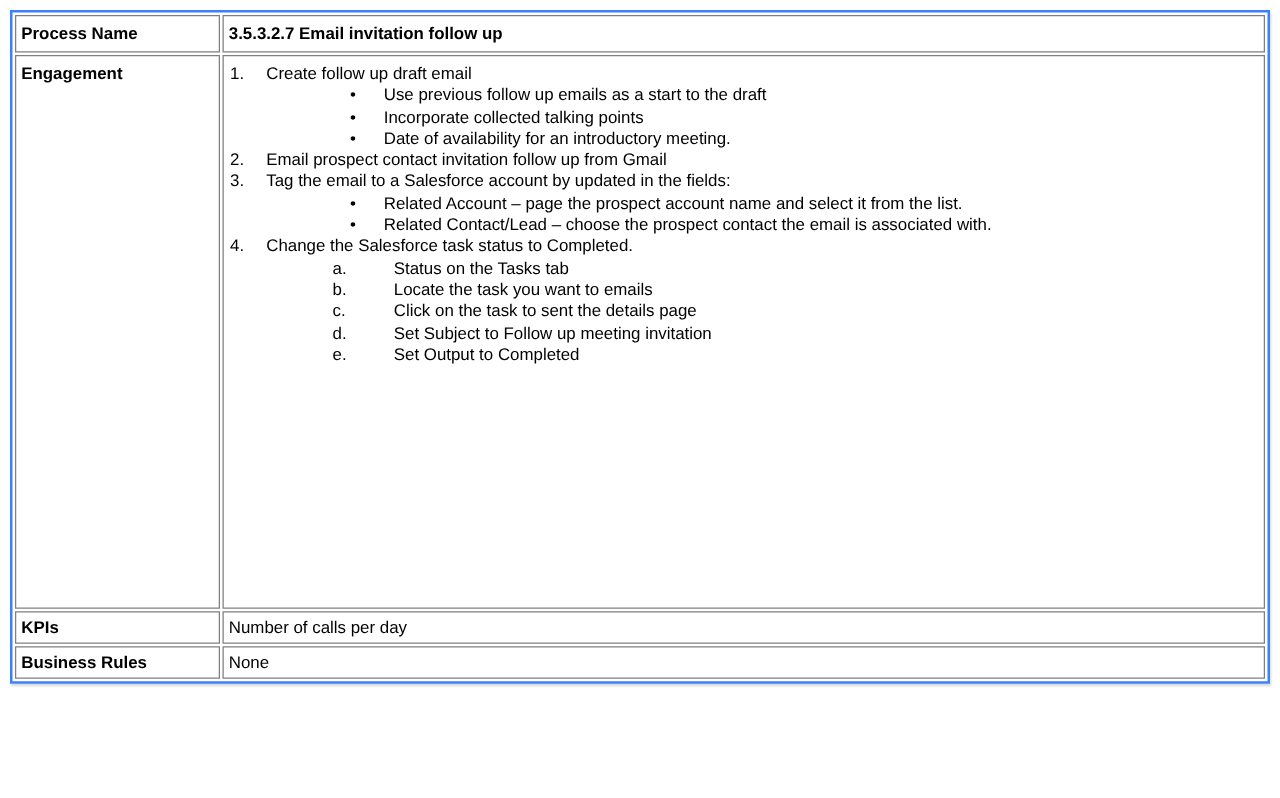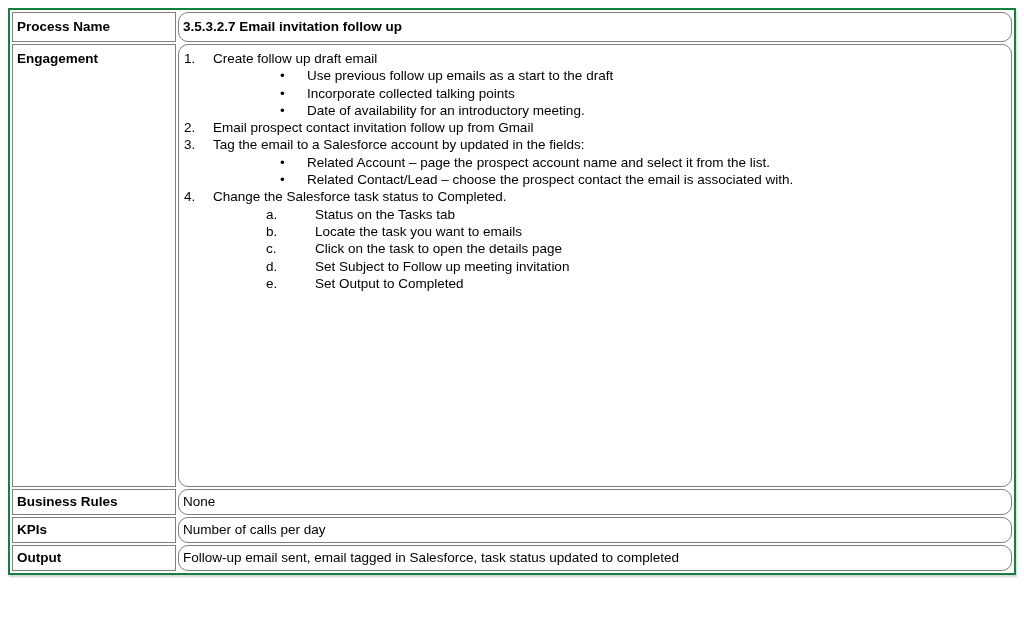--- a/index.html
+++ b/index.html
@@ -14,42 +14,41 @@
     height: 638px;
     box-sizing: border-box;
     padding: 8px;
     background: #ffffff;
   }
   table.process-table {
     width: 1008px;
     table-layout: fixed;
     border-collapse: separate;
     border-spacing: 2px;
-    border: 2px solid #15803d;
+    border: 2px solid #3b82f6;
     background: #ffffff;
     box-shadow: 1px 2px 2px rgba(128,128,128,0.35);
   }
   table.process-table td {
     border: 1px solid #7f7f7f;
     background: #ffffff;
     font-size: 13.5px;
     line-height: 17.3px;
     padding: 0 4px;
     overflow: hidden;
   }
   td.label-cell {
     width: 154px;
     font-weight: bold;
     padding-left: 6px;
     vertical-align: middle;
   }
   td.value-cell {
     vertical-align: middle;
     padding-left: 4px;
-    border-radius: 10px;
   }
   tr.row-short td { height: 24px; }
   tr.row-title td { height: 28px; }
   tr.row-title td.value-cell { font-weight: bold; }
   tr.row-desc td {
     height: 436px;
     vertical-align: top;
     padding-top: 5px;
   }
   .list { width: 100%; }
@@ -117,45 +116,41 @@
             <div class="line lvl-alpha">
               <span class="marker">a.</span>
               <span class="txt">Status on the Tasks tab</span>
             </div>
             <div class="line lvl-alpha">
               <span class="marker">b.</span>
               <span class="txt">Locate the task you want to emails</span>
             </div>
             <div class="line lvl-alpha">
               <span class="marker">c.</span>
-              <span class="txt">Click on the task to open the details page</span>
+              <span class="txt">Click on the task to sent the details page</span>
             </div>
             <div class="line lvl-alpha">
               <span class="marker">d.</span>
               <span class="txt">Set Subject to Follow up meeting invitation</span>
             </div>
             <div class="line lvl-alpha">
               <span class="marker">e.</span>
               <span class="txt">Set Output to Completed</span>
             </div>
           </div>
         </td>
       </tr>
 
       <tr class="row-short">
+        <td class="label-cell">KPIs</td>
+        <td class="value-cell">Number of calls per day</td>
+      </tr>
+
+      <tr class="row-short">
         <td class="label-cell">Business Rules</td>
         <td class="value-cell">None</td>
       </tr>
 
-      <tr class="row-short">
-        <td class="label-cell">KPIs</td>
-        <td class="value-cell">Number of calls per day</td>
-      </tr>
 
 
-
-      <tr class="row-short">
-        <td class="label-cell">Output</td>
-        <td class="value-cell">Follow-up email sent, email tagged in Salesforce, task status updated to completed</td>
-      </tr>
     </tbody>
   </table>
 </div>
 
 </body></html>

